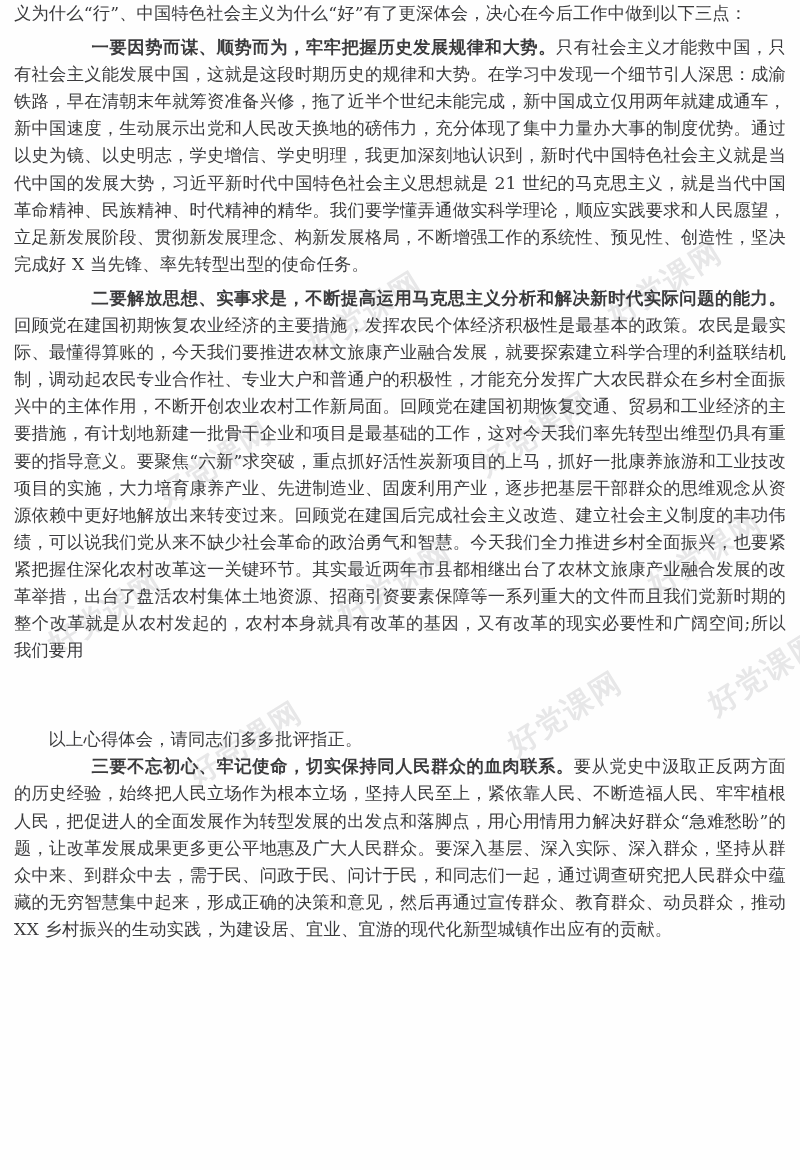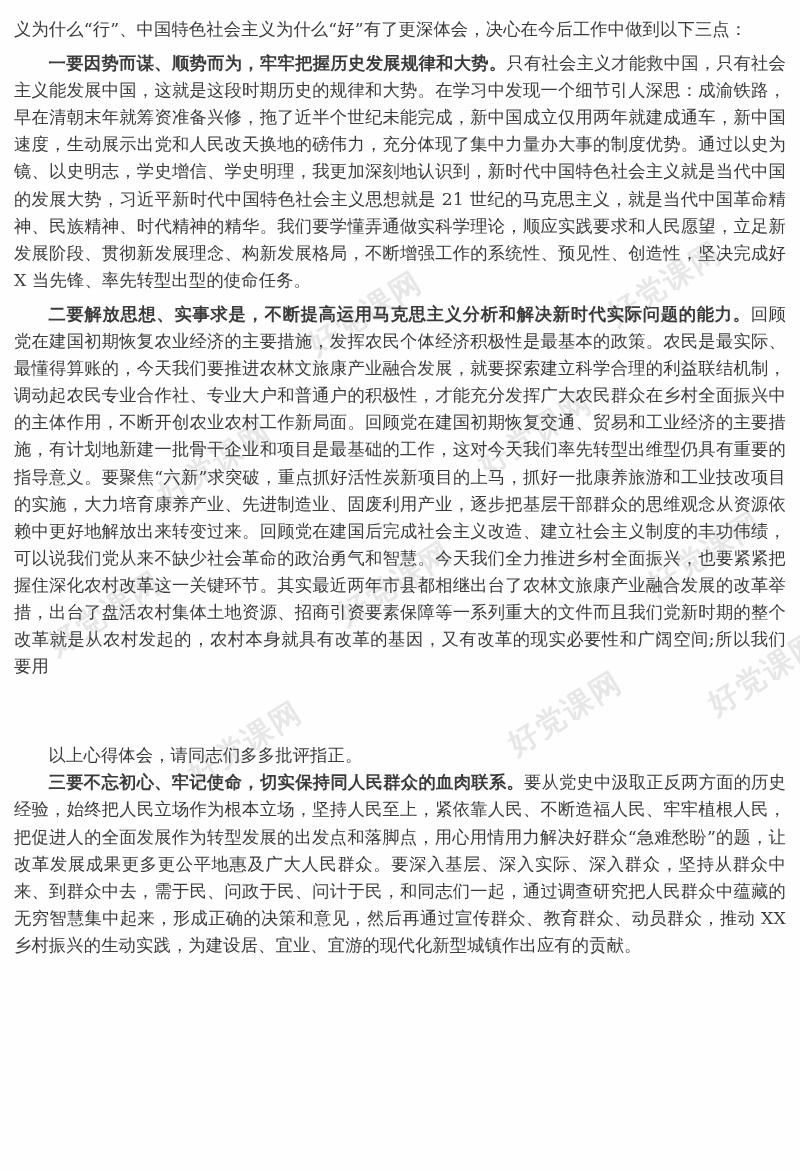--- a/index.html
+++ b/index.html
@@ -41,40 +41,41 @@
     white-space: nowrap;
     transform-origin: 0 0;
     letter-spacing: 2px;
     user-select: none;
   }
 
   
   #text-layer {
     position: relative;
     z-index: 2;
-    padding: 16px 14px;
+    padding: 0 14px;
   }
 
   .block {
     color: #3b3b3d;
     font-size: 17.3px;
     line-height: 27.1px;
     text-align: justify;
     text-align-last: left;
     text-justify: inter-character;
     word-break: break-all;
     letter-spacing: 0.15px;
     margin: 0;
   }
 
   .block.indent { text-indent: 2em; }
 
   .lead {
     font-weight: 700;
     letter-spacing: 0.3px;
+    margin-left: 43px;
   }
 
   .gap-page-break { height: 48px; }
 
   .spacer-sm { height: 7px; }
 
   #ending { margin-top: 7px; }
 </style>
 </head>
 <body>

